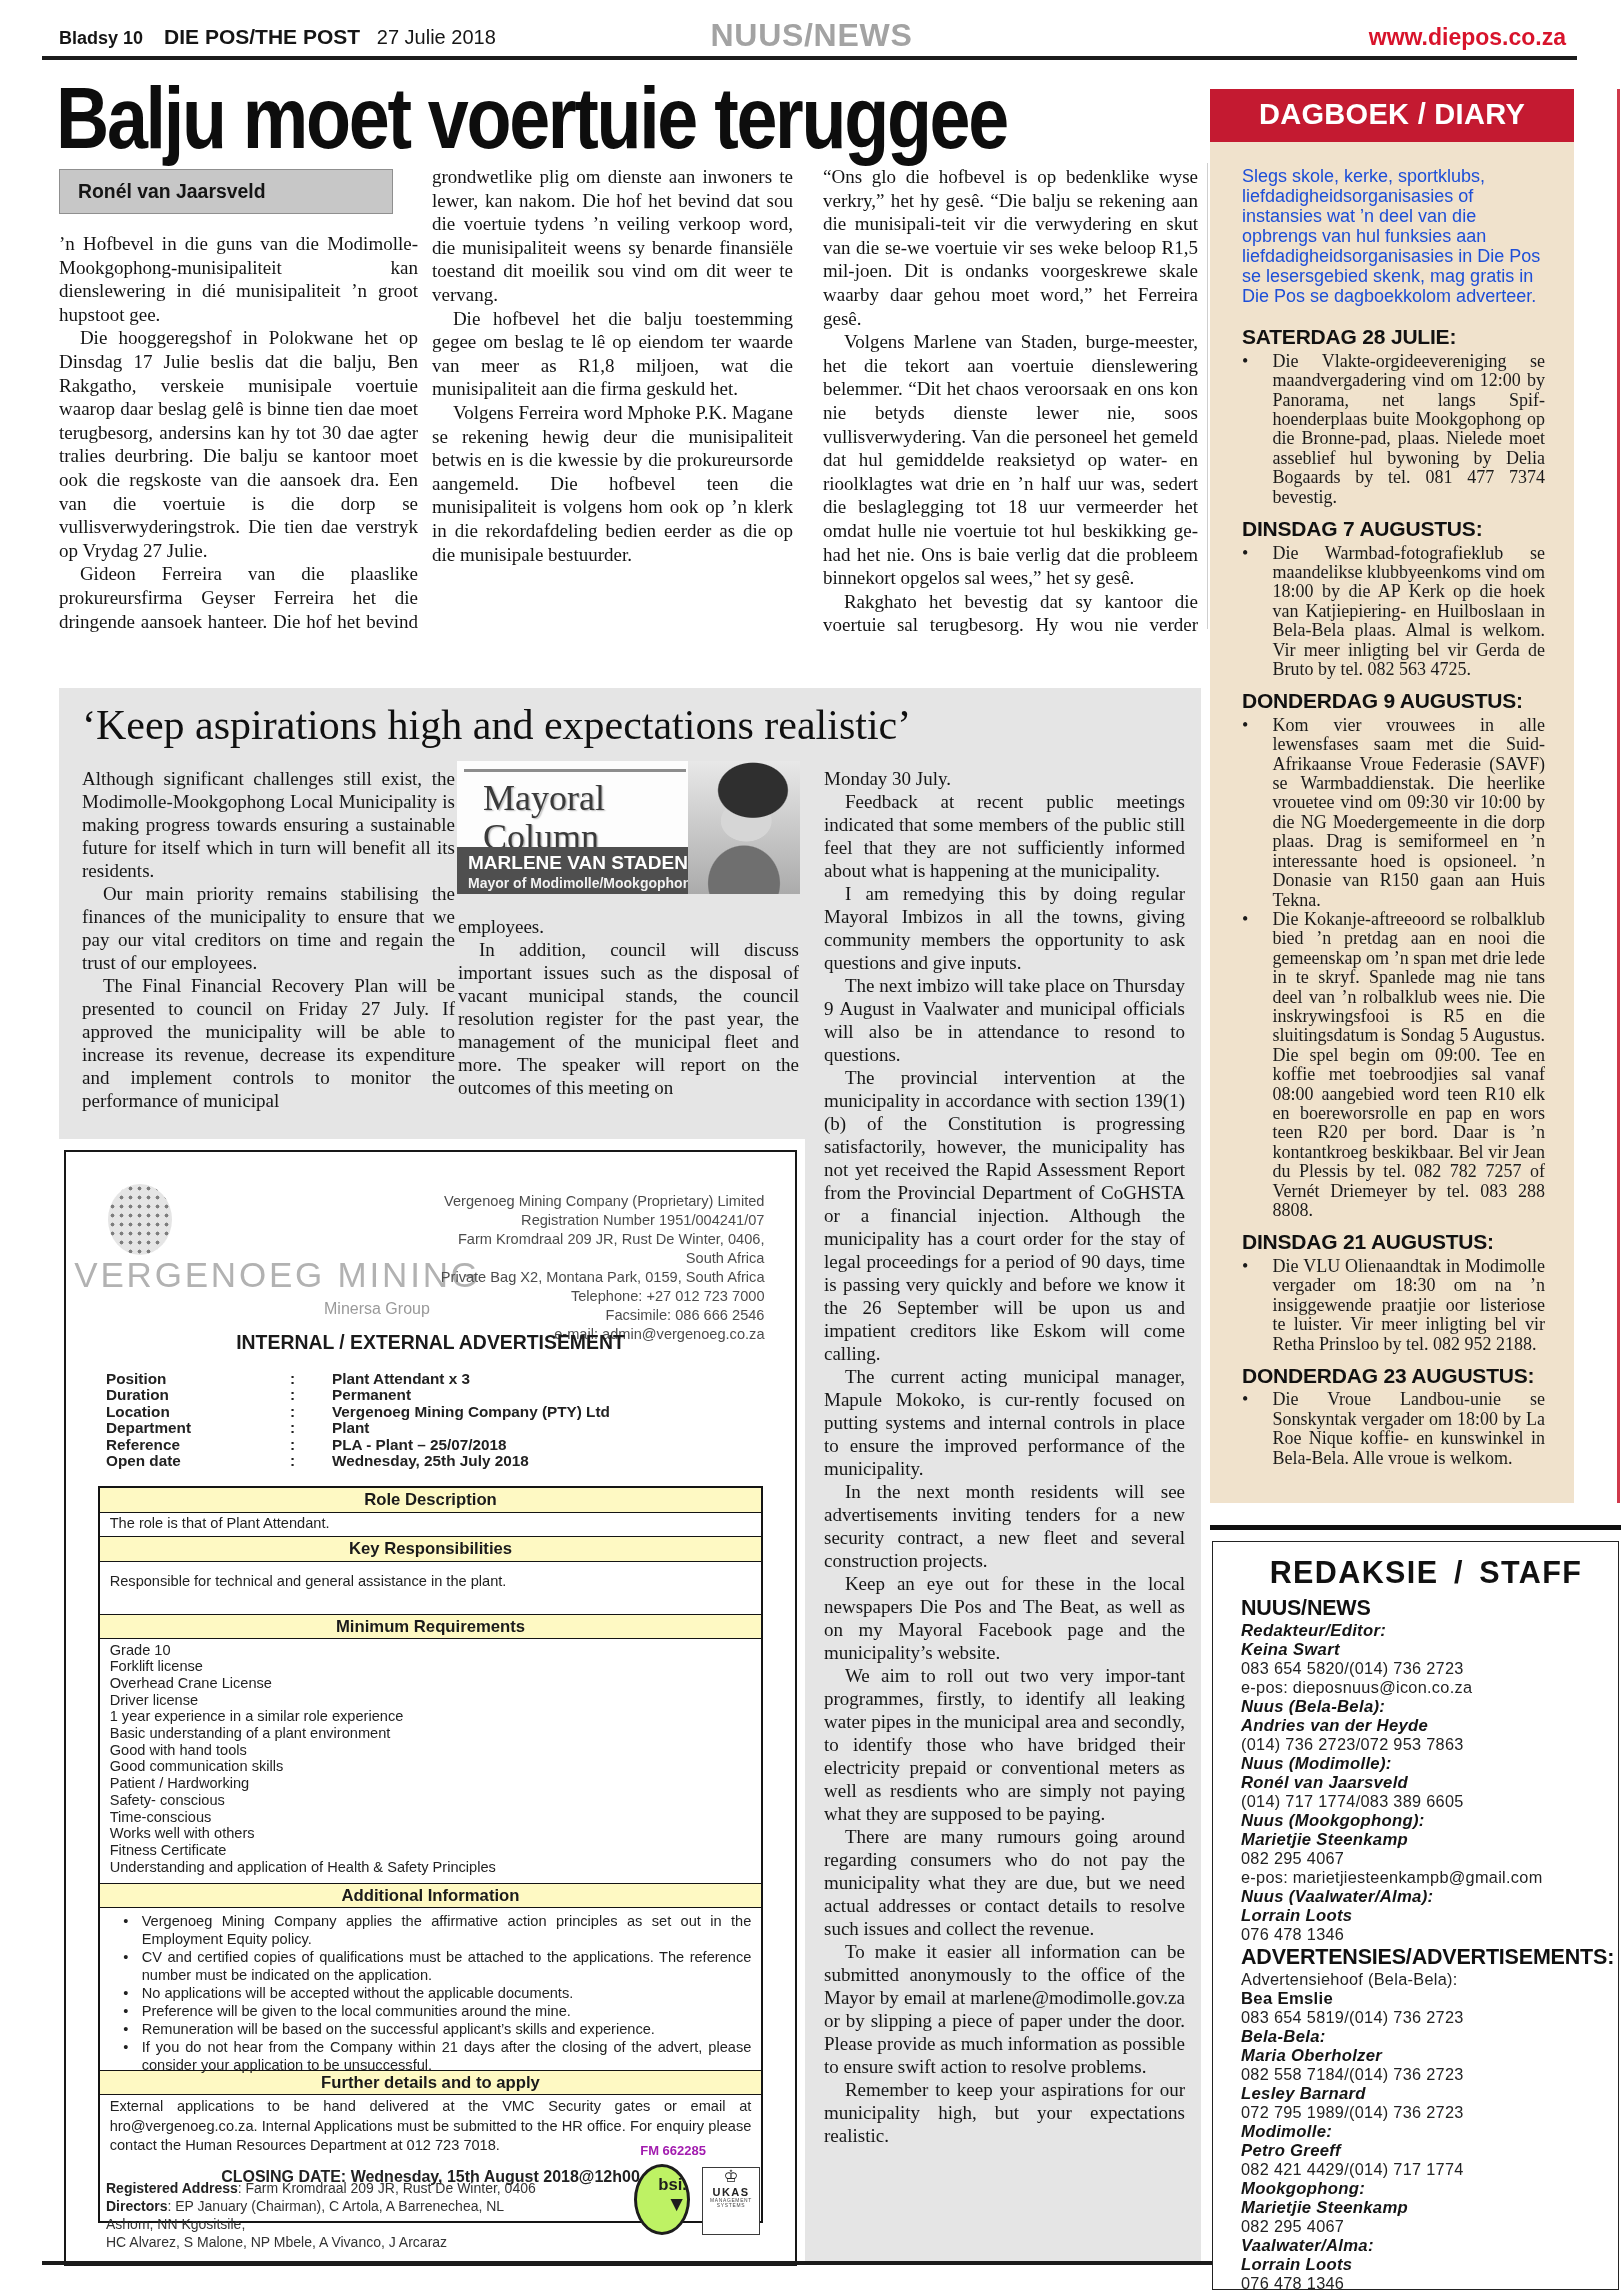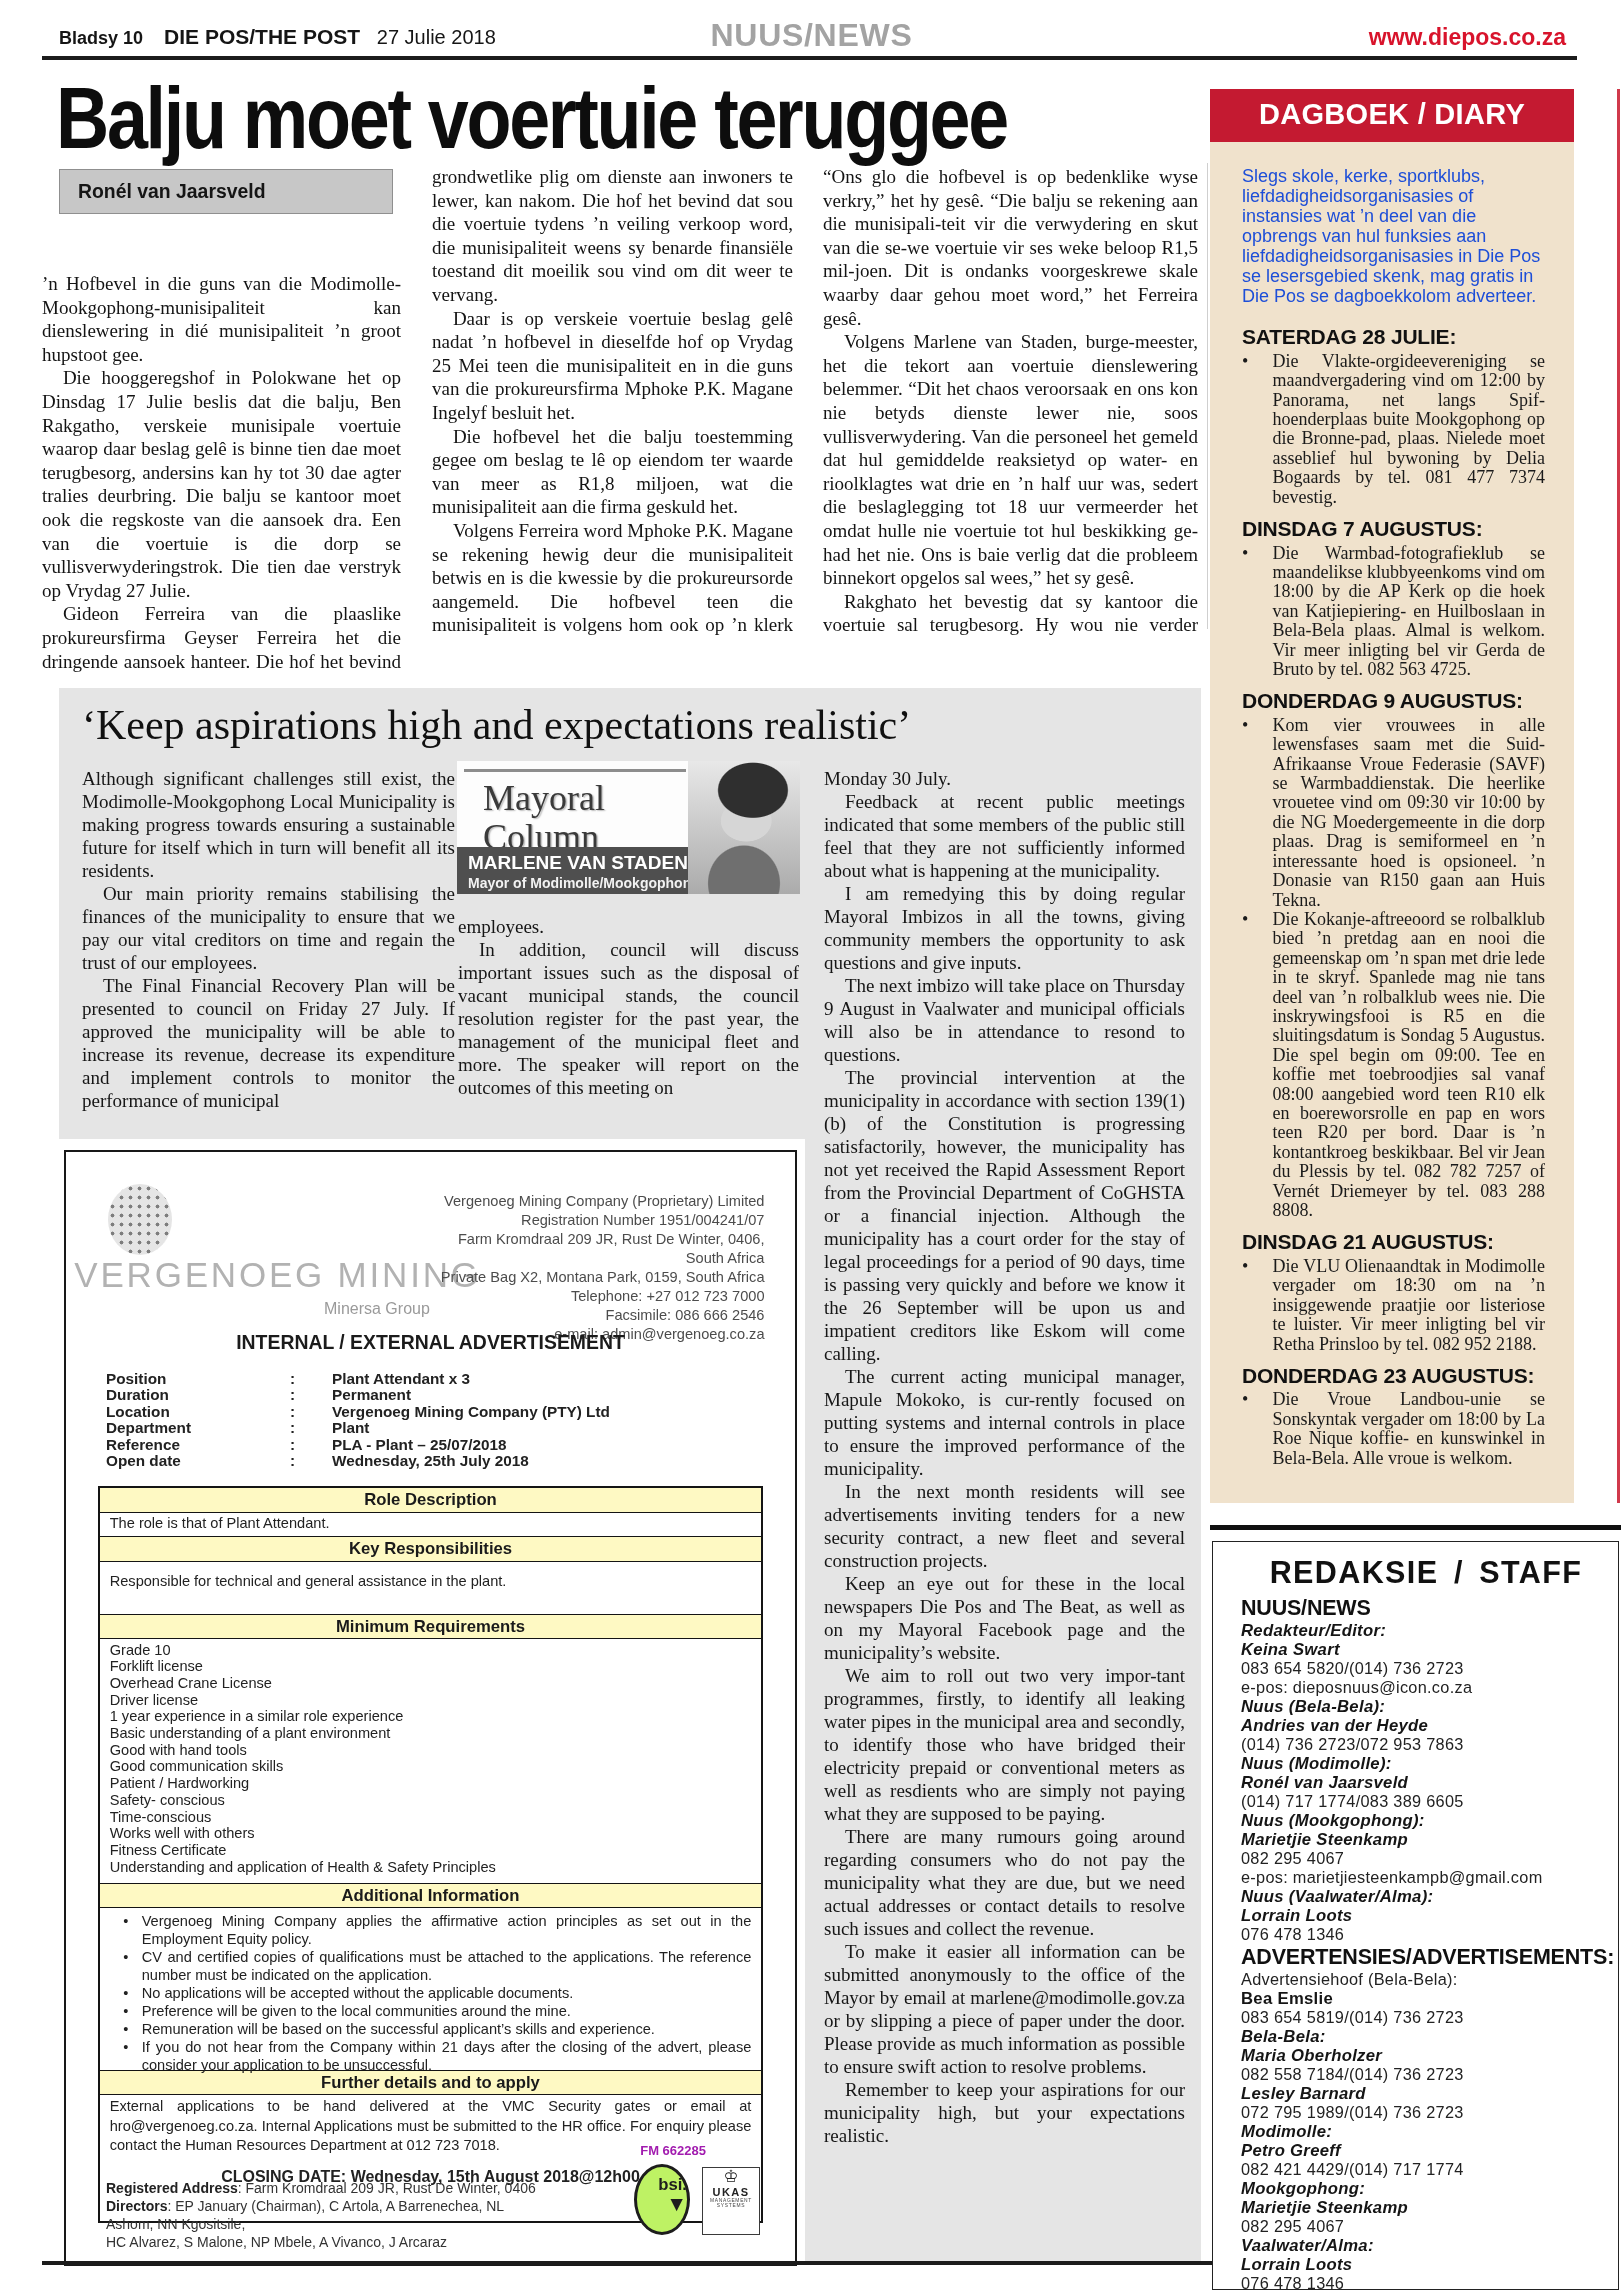--- a/index.html
+++ b/index.html
@@ -19,21 +19,21 @@
   #headline1{left:56px;top:67px;font-size:67px;font-weight:700;letter-spacing:-2.1px;
              color:#0d0d0d;transform:scale(1.1,1.3);transform-origin:left top;white-space:nowrap;}
   #byline-box{left:59px;top:169px;width:332px;height:43px;background:#c7c7c7;
               border:0.7px solid #8f8f8f;}
   #byline-box .nm{font-size:19.4px;font-weight:700;padding:10.4px 0 0 18px;}
   .serif{font-family:"Liberation Serif",serif;font-size:19px;line-height:23.6px;
          text-align:justify;color:#141414;}
   .serif p,.serif2 p{margin:0;}
   .serif p + p{text-indent:1.1em;}
   .serif2 p + p{text-indent:1.1em;}
-  #a1c1{left:42px;top:232px;width:359px;height:404px;overflow:hidden;margin-top:40px;}
+  #a1c1{left:59px;top:232px;width:359px;height:404px;overflow:hidden;}
   #a1c2{left:432px;top:165px;width:361px;height:470px;overflow:hidden;}
   #a1c3{left:823px;top:165px;width:375px;height:470px;overflow:hidden;}
   #colrule{left:1207px;top:163px;width:1.4px;height:466px;background:#cfcfcf;}
   
   #diary-hd{left:1210px;top:89px;width:364px;height:53px;background:#c41a31;}
   #diary-hd .t{color:#fff;font-size:29px;font-weight:700;text-align:center;line-height:51px;letter-spacing:0.3px;}
   #diary-bd{left:1210px;top:142px;width:364px;height:1361px;background:#f0e2cc;
             padding:23.6px 29px 0 32px;box-sizing:border-box;overflow:hidden;}
   .dg-intro{font-size:18px;line-height:20px;color:#1d4ed8;margin-bottom:19.4px;}
   .dg-h{font-size:21px;font-weight:700;letter-spacing:-0.2px;margin:9.7px 0 2.8px 0;color:#111;}
@@ -136,21 +136,20 @@
   <div class="abs" id="byline-box">
     <div class="nm">Ronél van Jaarsveld</div>
   </div>
   <div class="abs serif" id="a1c1">
       <p class="para">’n Hofbevel in die guns van die Modimolle-Mookgophong-munisipaliteit kan dienslewering in dié munisipaliteit ’n groot hupstoot  gee.</p>
       <p class="para">Die hooggeregshof in Polokwane het op Dinsdag 17 Julie beslis dat die balju, Ben Rakgatho, verskeie munisipale voertuie waarop daar beslag gelê is binne tien dae moet terugbesorg, andersins kan hy tot 30 dae agter tralies deurbring. Die balju se kantoor moet ook die regskoste van die aansoek dra. Een van die voertuie is die dorp se vullisverwyderingstrok. Die tien dae verstryk op Vrydag 27 Julie.</p>
       <p class="para">Gideon Ferreira van die plaaslike prokureursfirma Geyser Ferreira het die dringende aansoek hanteer. Die hof het bevind dat die eiendom waarop beslag gelê is, nodig is sodat die munisipaliteit sy</p>
     </div>
   <div class="abs serif" id="a1c2">
       <p class="para">grondwetlike plig om dienste aan inwoners te lewer, kan nakom. Die hof het bevind dat sou die voertuie tydens ’n veiling verkoop word, die munisipaliteit weens sy benarde finansiële toestand dit moeilik sou vind om dit weer te vervang.</p>
-      <p class="para">Daar is op verskeie voertuie beslag gelê nadat ’n hofbevel in dieselfde hof op Vrydag 25 Mei teen die munisipaliteit en in die guns van die prokureursfirma Mphoke P.K. Magane Ingelyf besluit het.</p>
       <p class="para">Die hofbevel het die balju toestemming gegee om beslag te lê op eiendom ter waarde van meer as R1,8 miljoen, wat die munisipaliteit aan die firma geskuld het.</p>
       <p class="para">Volgens Ferreira word Mphoke P.K. Magane se rekening hewig deur die munisipaliteit betwis en is die kwessie by die prokureursorde aangemeld. Die hofbevel teen die munisipaliteit is volgens hom ook op ’n klerk in die rekordafdeling bedien eerder as die op die munisipale bestuurder.</p>
     </div>
   <div class="abs serif" id="a1c3">
       <p class="para">“Ons glo die hofbevel is op bedenklike wyse verkry,” het hy gesê. “Die balju se rekening aan die munisipali-teit vir die verwydering en skut van die se-we voertuie vir ses weke beloop R1,5 mil-joen. Dit is ondanks voorgeskrewe skale waarby daar gehou moet word,” het Ferreira gesê.</p>
       <p class="para">Volgens Marlene van Staden, burge-meester, het die tekort aan voertuie dienslewering belemmer. “Dit het chaos veroorsaak en ons kon nie betyds dienste lewer nie, soos vullisverwydering. Van die personeel het gemeld dat hul gemiddelde reaksietyd op water- en rioolklagtes wat drie en ’n half uur was, sedert die beslaglegging tot 18 uur vermeerder het omdat hulle nie voertuie tot hul beskikking ge-had het nie. Ons is baie verlig dat die probleem binnekort opgelos sal wees,” het sy gesê.</p>
       <p class="para">Rakghato het bevestig dat sy kantoor die voertuie sal terugbesorg. Hy wou nie verder kommentaar lewer nie.</p>
     </div>
   <div class="abs" id="colrule"></div>
 

